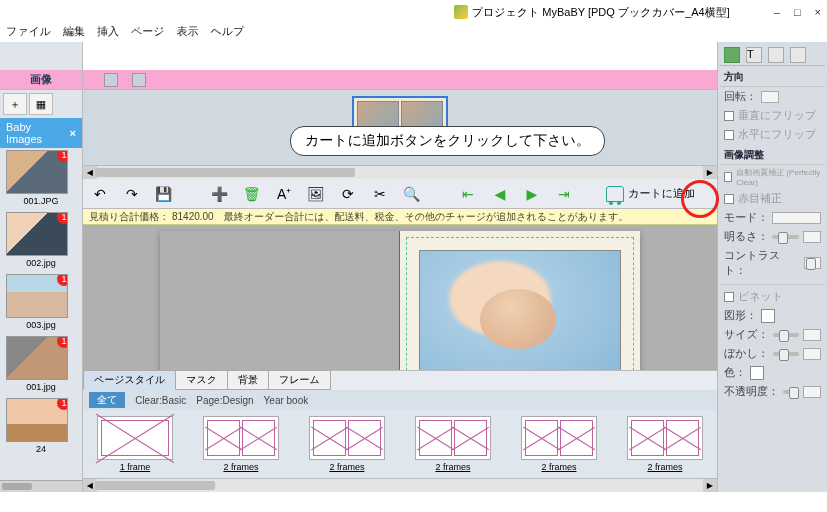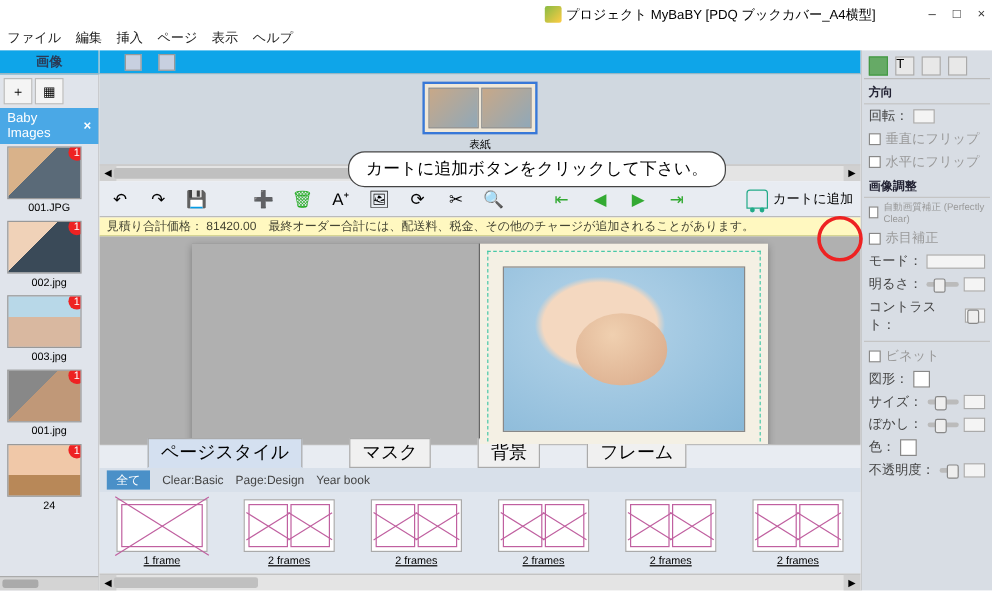--- a/index.html
+++ b/index.html
@@ -22,50 +22,50 @@
 .thumb.t1 { background: linear-gradient(135deg,#d9b28a 40%,#5a6a78 40%); }
 .thumb.t2 { background: linear-gradient(135deg,#f0d2b8 40%,#3a4a58 40%); }
 .thumb.t3 { background: linear-gradient(180deg,#b8d8e8 40%,#d9b8a0 40%); }
 .thumb.t4 { background: linear-gradient(135deg,#888 40%,#c09878 40%); }
 .thumb.t5 { background: linear-gradient(180deg,#f0c8a8 60%,#b88858 60%); }
 .badge { position: absolute; top: -3px; right: -4px; width: 14px; height: 14px; border-radius: 50%; background: #e22; color: #fff; font-size: 9px; display: flex; align-items: center; justify-content: center; }
 .img-label { font-size: 9px; text-align: center; margin-top: 2px; }
 .left-scroll { height: 12px; background: #d4d4d4; border-top: 1px solid #aaa; position: relative; }
 .left-scroll::after { content:""; position:absolute; left:2px; top:2px; width:30px; height:7px; background:#aaa; border-radius:2px; }
 .center-col { flex: 1; display: flex; flex-direction: column; background: #fff; }
-.top-toolbar { height: 20px; background: #0ea5e9; border-bottom: 1px solid #bbb; display: flex; align-items: center; padding: 0 21px; gap: 14px; }
+.top-toolbar { height: 20px; background: #f9a8d4; border-bottom: 1px solid #bbb; display: flex; align-items: center; padding: 0 21px; gap: 14px; margin-top: 28px; }
 .top-toolbar .sec-label { font-weight: bold; color: #2a3a56; }
 .top-toolbar .icn { width: 14px; height: 14px; background: #c8d0e0; border: 1px solid #999; }
 .spread-strip { height: 75px; background: #d0d8e0; display: flex; align-items: center; gap: 18px; padding: 6px 10px; overflow: hidden; position: relative; flex-direction: column; }
 .spread { display:flex; flex-direction:column; align-items:center; gap:2px; }
 .spread-pages { display:flex; gap:2px; padding:3px; background:#f0e8d8; border:1px solid #aaa; }
 .spread-pages.sel { border:2px solid #3878d8; }
 .sp-page { width: 42px; height: 34px; background: linear-gradient(135deg,#c8a888,#90a8b8); border:1px solid #888; }
 .spread-label { font-size: 9px; }
 .hscroll { height: 14px; background: #e4e4e4; border-top: 1px solid #bbb; position: relative; }
 .hscroll .thumb-bar { position:absolute; left:12px; top:2px; height:9px; width:260px; background:#c0c0c0; border-radius:2px; }
 .hscroll .arrow { position:absolute; top:0; width:14px; height:13px; background:#d0d0d0; display:flex;align-items:center;justify-content:center; font-size:8px; }
 .hscroll .arrow.l{left:0} .hscroll .arrow.r{right:0}
 .edit-toolbar { height: 30px; background: #e8ecf2; border-bottom: 1px solid #bbb; display: flex; align-items: center; padding: 0 6px; gap: 10px; position: relative; }
 .edit-toolbar .tb-btn { width: 22px; height: 22px; display:flex; align-items:center; justify-content:center; font-size:14px; }
-.cart-area { position:absolute; right:6px; display:flex; align-items:center; gap:4px; }
+.cart-area { position:absolute; right:22px; display:flex; align-items:center; gap:4px; }
 .cart-icon { width:18px; height:16px; border:1px solid #2a8; border-radius:3px 3px 0 0; position:relative; }
 .cart-icon::after{content:"";position:absolute;bottom:-4px;left:2px;width:4px;height:4px;background:#2a8;border-radius:50%;box-shadow:8px 0 #2a8;}
 .cart-ring { position:absolute; right:-2px; top:138px; width:38px; height:38px; border:3px solid #e22; border-radius:50%; pointer-events:none; }
 .callout { position:absolute; right:112px; top:84px; background:#fff; border:1px solid #444; border-radius:14px; padding:5px 14px; font-size:14px; z-index:5; }
 .price-bar { height: 16px; background: #fff8c0; border-bottom: 1px solid #cc8; padding: 1px 6px; font-size: 10px; color: #443; }
 .canvas-area { flex:1; background:#b0b0b0; display:flex; justify-content:center; align-items:flex-start; padding:6px; overflow:hidden; }
 .page-spread { display:flex; background:#888; box-shadow:0 2px 6px rgba(0,0,0,.3); }
 .page-left { width:240px; height:176px; background:#b0b0b0; border-right:1px solid #666; }
 .page-right { width:240px; height:176px; background:#f4f0e4; position:relative; padding:8px; }
 .photo-frame { position:absolute; inset:6px; border:1px dashed #48c8a8; }
 .photo-inner { position:absolute; inset:12px; background: radial-gradient(ellipse at 40% 35%, #f4d8c0 0%, #f4d8c0 28%, #a8cce4 32%, #88b8d8 100%); border:1px solid #888; }
 .photo-inner::before { content:""; position:absolute; left:30%; top:28%; width:38%; height:44%; background: radial-gradient(circle at 40% 30%, #f0d0b0, #d8a888); border-radius:50% 50% 48% 48%; }
 .bottom-tabs { height: 20px; background:#e8ecf2; display:flex; align-items:flex-end; border-top:1px solid #bbb; }
-.btab { padding:2px 10px; border:1px solid #aaa; background:#f0f0f0; margin-right:-1px; font-size:15px;margin-left:40px; }
+.btab { padding:2px 10px; border:1px solid #aaa; background:#f0f0f0; margin-right:-1px; font-size:10px; }
 .btab.active { background:#d4e0f0; border-bottom-color:#d4e0f0; }
 .style-bar { height: 20px; background:#d8e0ea; display:flex; align-items:center; gap:10px; padding:0 6px; }
 .style-bar .pill { background:#4a90c8; color:#fff; padding:1px 8px; font-size:10px; }
 .style-bar .plain { font-size:10px; color:#444; }
 .frame-strip { height:68px; background:#e0e6ee; display:flex; align-items:center; gap:30px; padding:4px 14px; overflow:hidden;text-decoration:underline; }
 .frame-item { display:flex; flex-direction:column; align-items:center; gap:2px; }
 .frame-box { width:76px; height:44px; background:#fff; border:1px solid #aaa; display:flex; gap:2px; padding:3px; }
 .fp { flex:1; border:1px solid #c060a0; position:relative; }
 .fp::before,.fp::after{content:"";position:absolute;background:#c060a0;height:1px;width:140%;top:50%;left:-20%;}
 .fp::before{transform:rotate(32deg);} .fp::after{transform:rotate(-32deg);}

